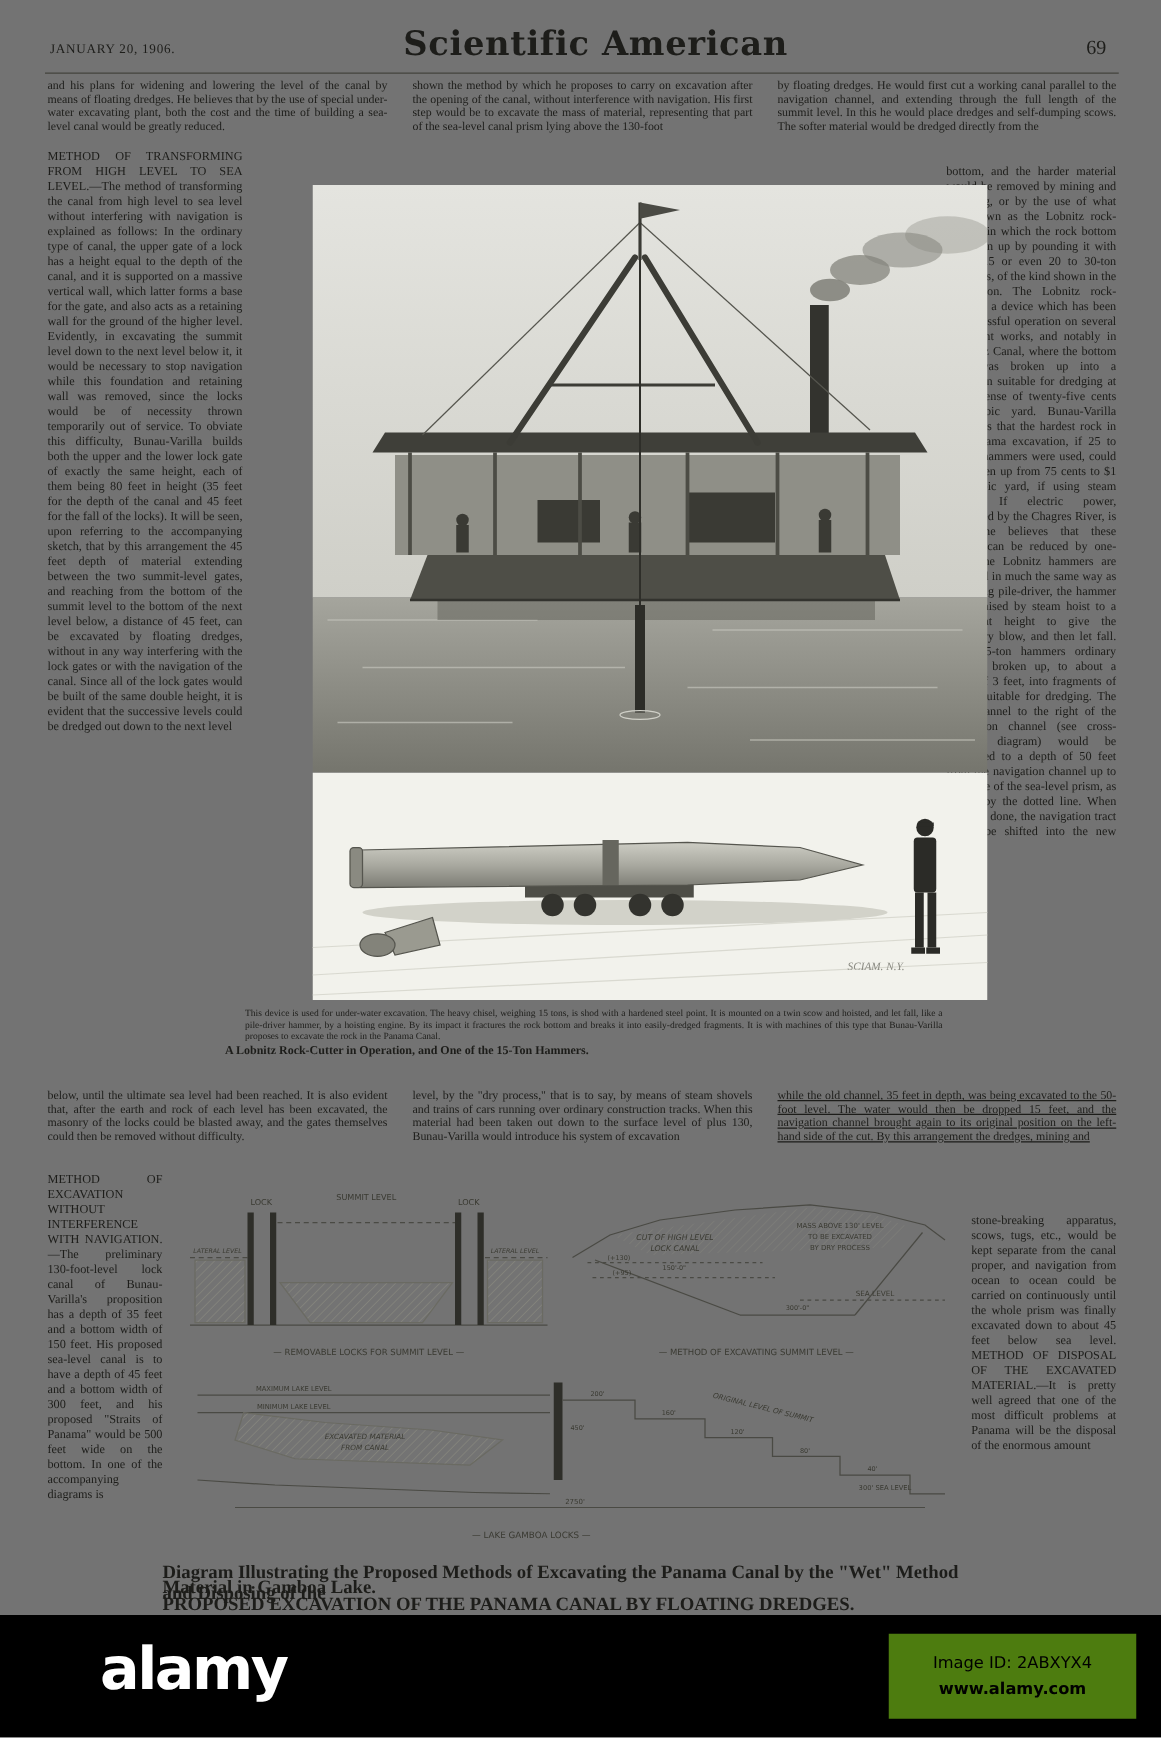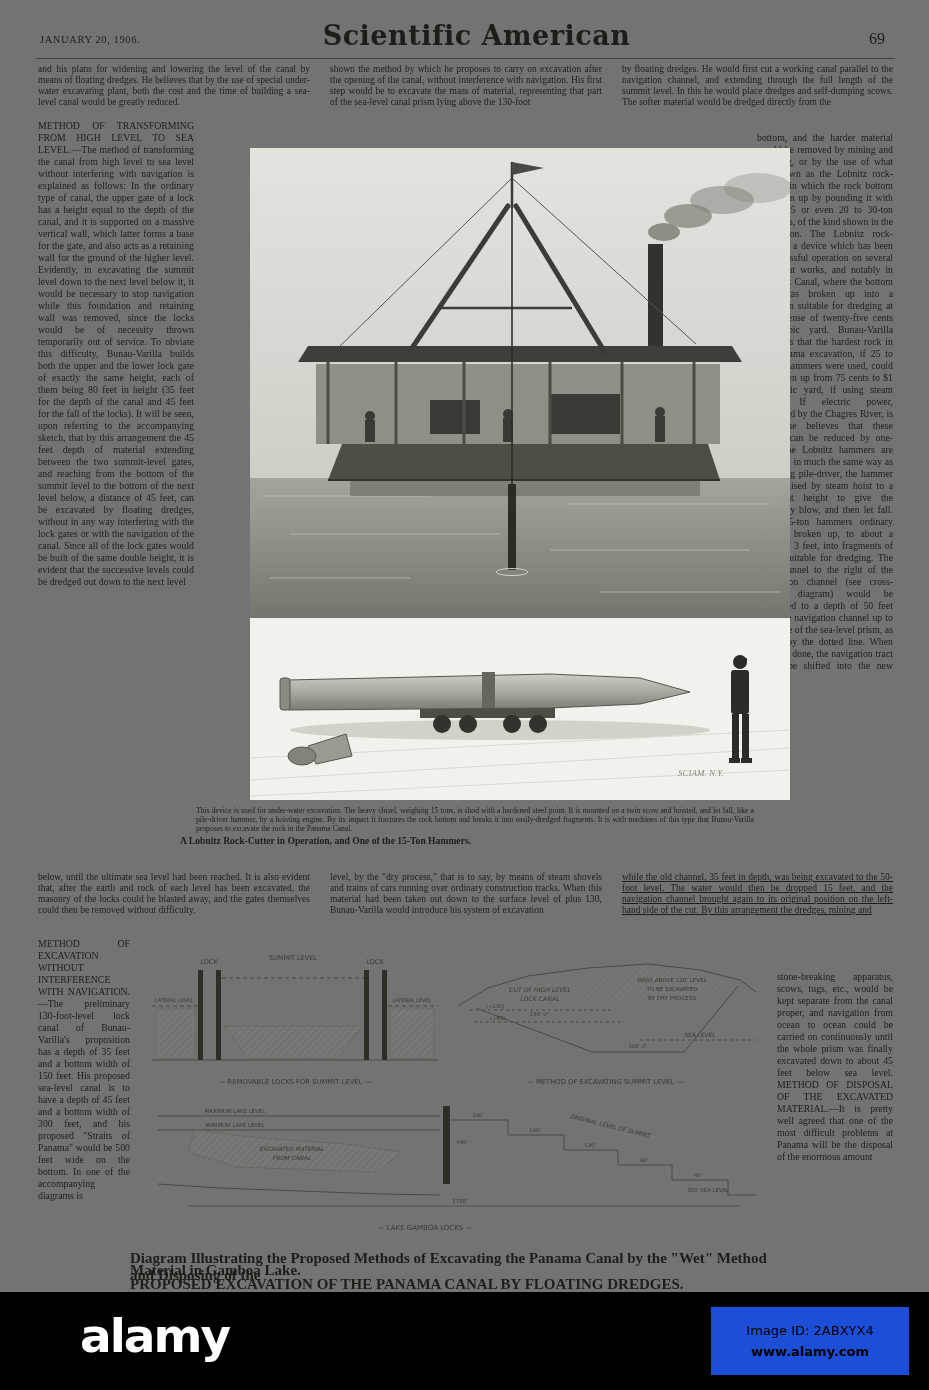--- a/index.html
+++ b/index.html
@@ -26,21 +26,21 @@
   #botLeft{left:38px;top:938px;width:92px;height:346px;overflow:hidden;}
   #botRight{left:777px;top:938px;width:116px;height:346px;overflow:hidden;margin-top:33px;}
   .diagram{position:absolute;left:140px;top:948px;width:620px;height:300px;}
   .diagram text{font-family:"DejaVu Sans",sans-serif;fill:#3a3a32;}
   .dcap{position:absolute;left:130px;width:640px;font-weight:bold;font-size:15px;}
   #dcap1{top:1250px;}
   #dcap2{top:1262px;}
   #dcap3{top:1276px;}
   .alamy-bar{position:absolute;left:0;top:1292px;width:929px;height:98px;background:#000;}
   .alamy-logo{position:absolute;left:56px;top:16px;color:#fff;font-family:"DejaVu Sans",sans-serif;font-weight:bold;font-size:47px;letter-spacing:-2px;margin-left:24px;}
-  .id-box{position:absolute;right:20px;top:15px;width:198px;height:68px;background:#1d4ed8;display:flex;flex-direction:column;align-items:center;justify-content:center;gap:6px;font-family:"DejaVu Sans",sans-serif;}
+  .id-box{position:absolute;right:20px;top:15px;width:198px;height:68px;background:#4d7c0f;display:flex;flex-direction:column;align-items:center;justify-content:center;gap:6px;font-family:"DejaVu Sans",sans-serif;}
   .id-box .id{font-size:13px;color:#000;}
   .id-box .url{font-size:13px;color:#000;font-weight:bold;}
 </style>
 </head>
 <body>
 
 <div class="sheet">
 
   <span class="date">JANUARY 20, 1906.</span>
   <h1 class="masthead">Scientific American</h1>

